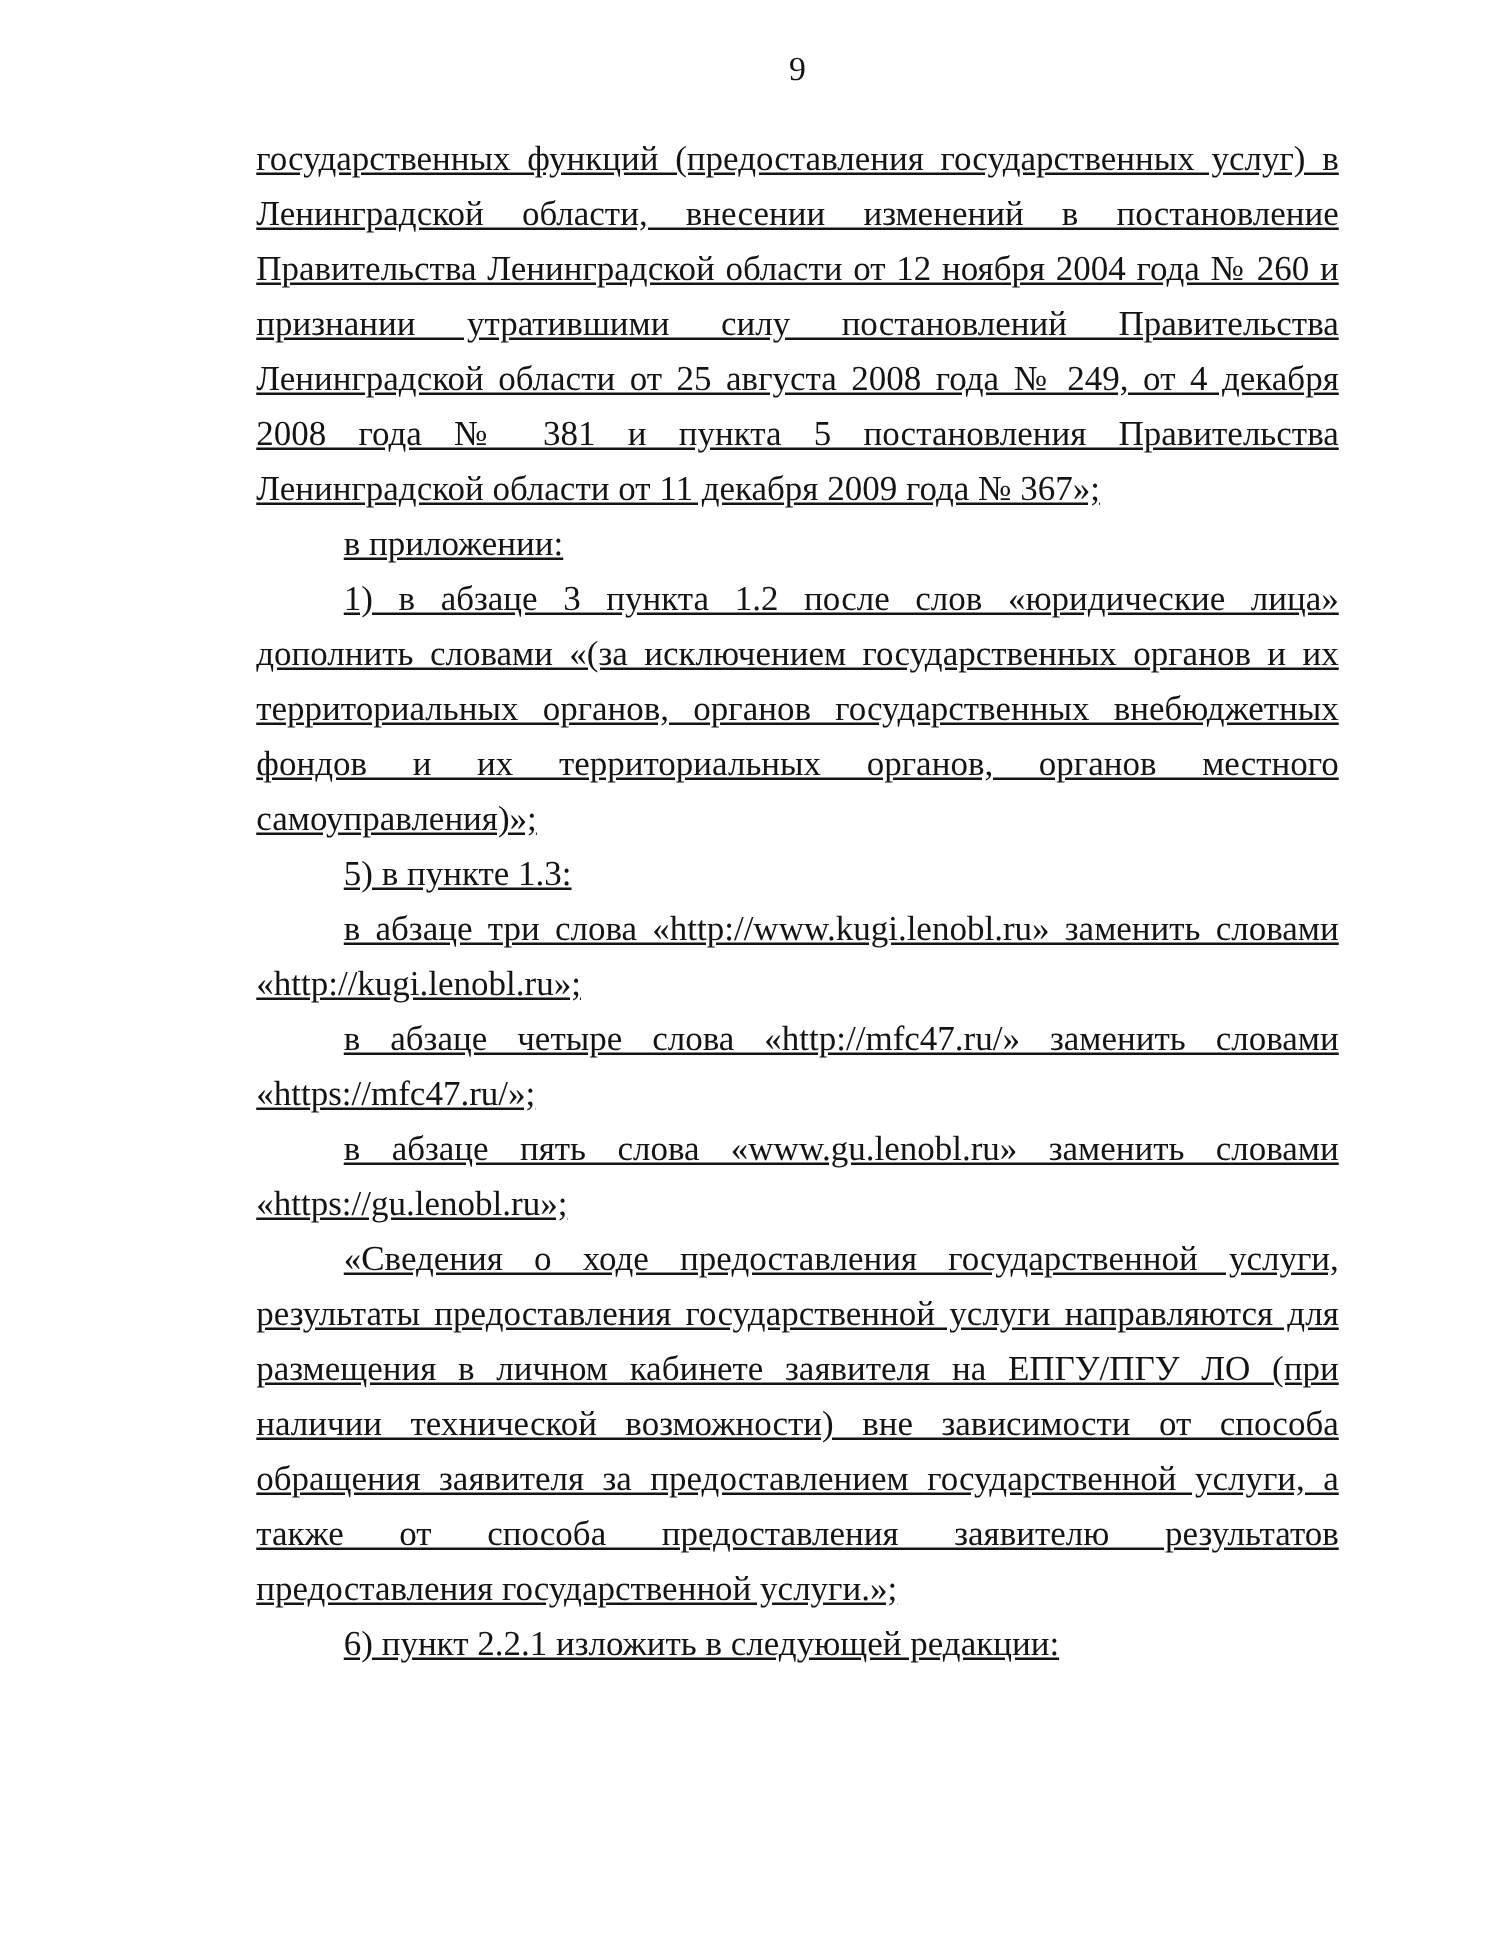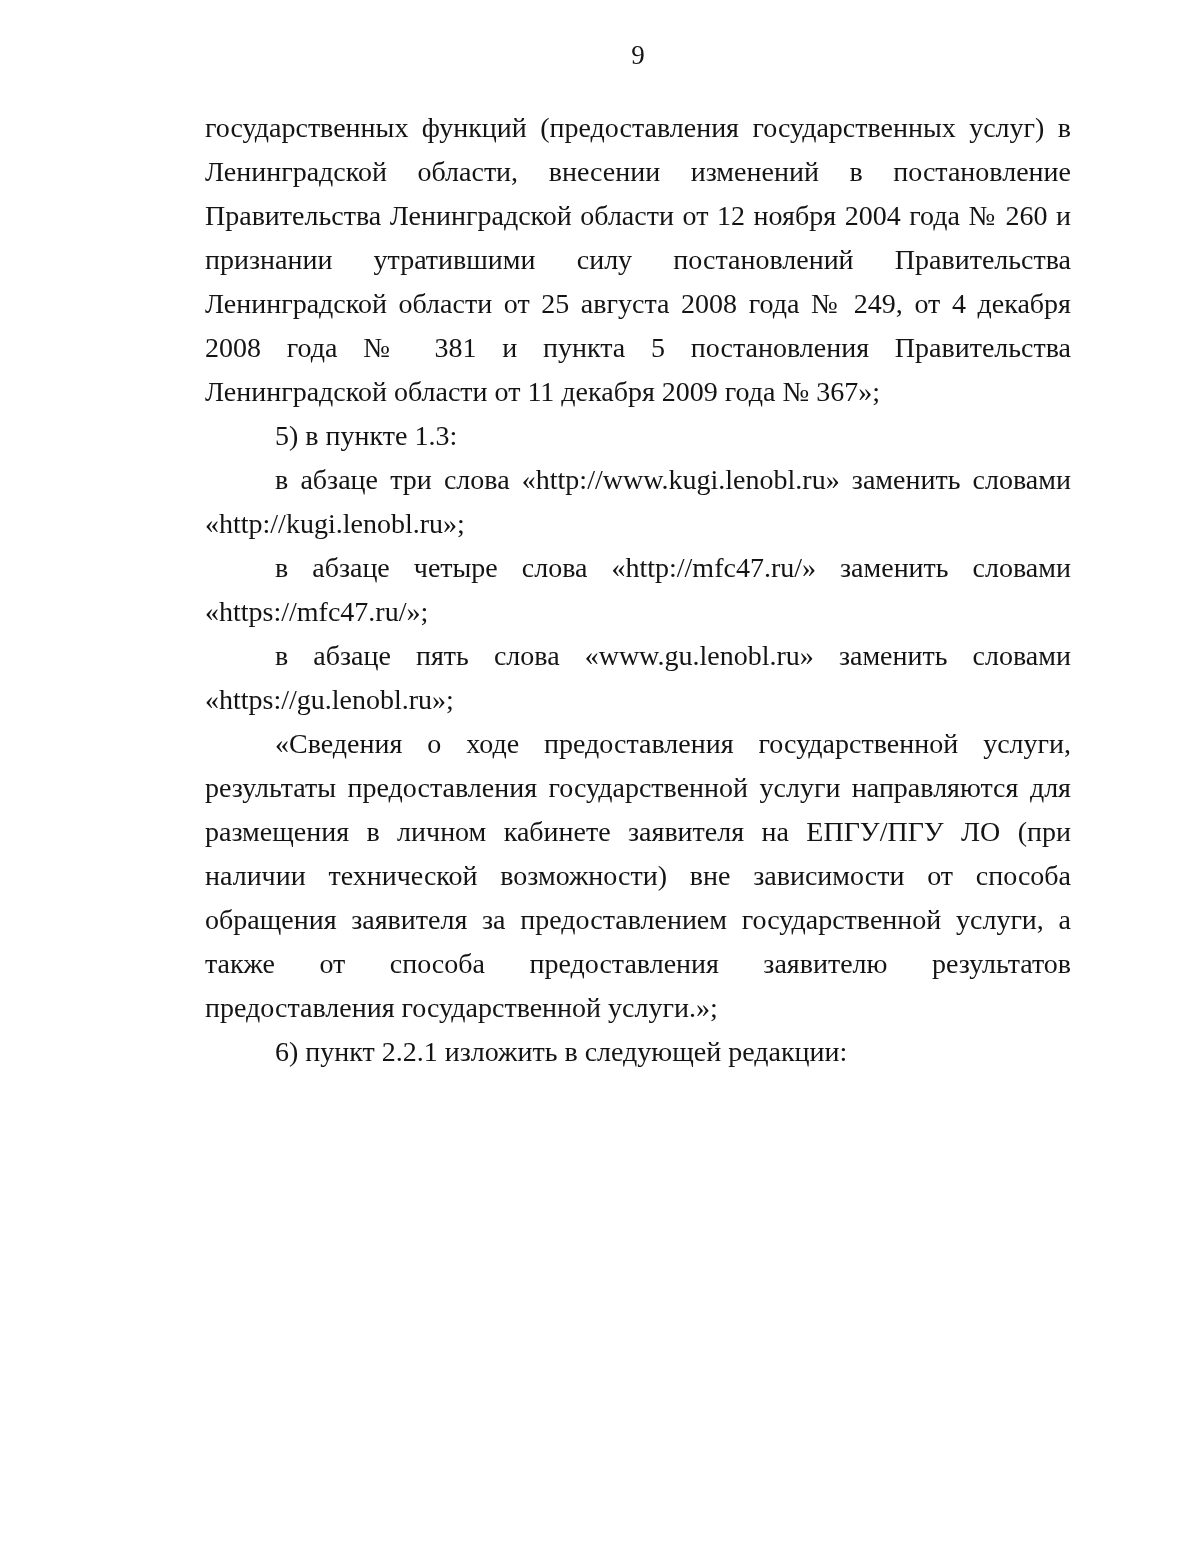--- a/index.html
+++ b/index.html
@@ -30,32 +30,35 @@
     top: 106px;
     left: 205px;
     width: 866px;
     font-size: 28px;
     line-height: 44px;
     text-align: justify;
   }
   .content p {
     margin: 0;
     padding: 0;
+    text-decoration: underline;
   }
   .content p.indent {
     text-indent: 70px;
   }
 </style>
 </head>
 <body>
 
 <div class="page">
   <div class="page-number">9</div>
   <div class="content">
       <p>государственных функций (предоставления государственных услуг) в Ленинградской области, внесении изменений в постановление Правительства Ленинградской области от 12 ноября 2004 года № 260 и признании утратившими силу постановлений Правительства Ленинградской области от 25 августа 2008 года № 249, от 4 декабря 2008 года № 381 и пункта 5 постановления Правительства Ленинградской области от 11 декабря 2009 года № 367»;</p>
+      <p class="indent">в приложении:</p>
+      <p class="indent">1) в абзаце 3 пункта 1.2 после слов «юридические лица» дополнить словами «(за исключением государственных органов и их территориальных органов, органов государственных внебюджетных фондов и их территориальных органов, органов местного самоуправления)»;</p>
       <p class="indent">5) в пункте 1.3:</p>
       <p class="indent">в абзаце три слова «http://www.kugi.lenobl.ru» заменить словами «http://kugi.lenobl.ru»;</p>
       <p class="indent">в абзаце четыре слова «http://mfc47.ru/» заменить словами «https://mfc47.ru/»;</p>
       <p class="indent">в абзаце пять слова «www.gu.lenobl.ru» заменить словами «https://gu.lenobl.ru»;</p>
       <p class="indent">«Сведения о ходе предоставления государственной услуги, результаты предоставления государственной услуги направляются для размещения в личном кабинете заявителя на ЕПГУ/ПГУ ЛО (при наличии технической возможности) вне зависимости от способа обращения заявителя за предоставлением государственной услуги, а также от способа предоставления заявителю результатов предоставления государственной услуги.»;</p>
       <p class="indent">6) пункт 2.2.1 изложить в следующей редакции:</p>
     </div>
 </div>
 
 </body></html>

